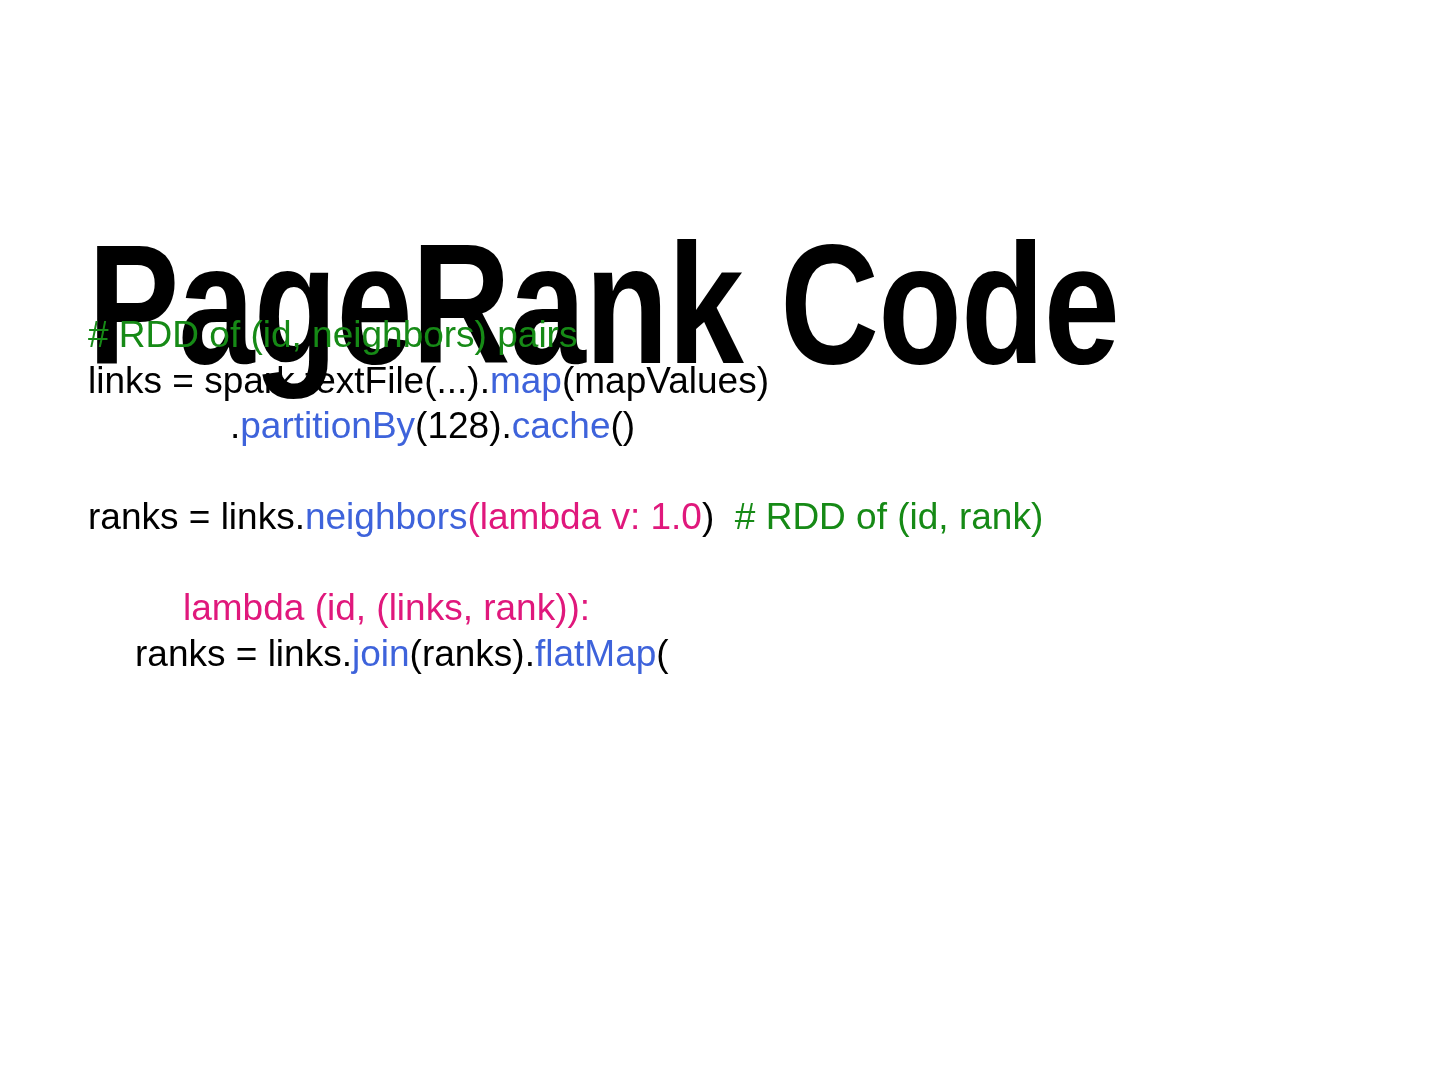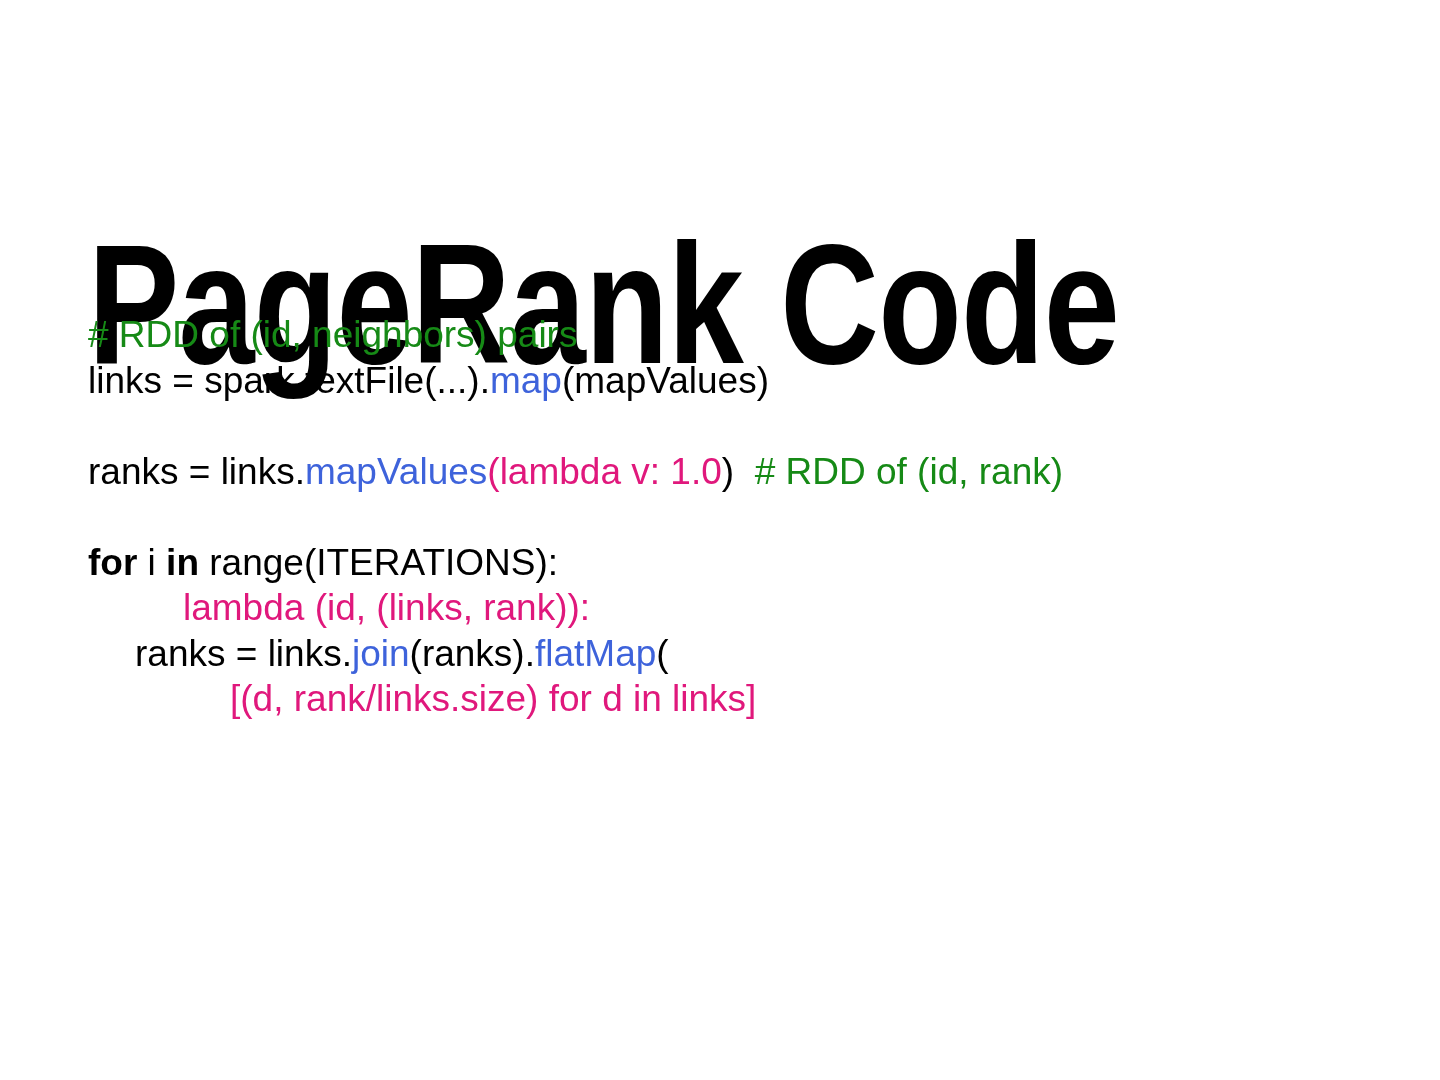--- a/index.html
+++ b/index.html
@@ -52,21 +52,20 @@
 </style>
 </head>
 <body>
 
 <div class="slide">
   <h1 class="slide-title">PageRank Code</h1>
 
   <div class="code-block">
       <div class="code-line"><span class="c-green"># RDD of (id, neighbors) pairs</span></div>
       <div class="code-line"><span class="c-black">links = spark.textFile(...).</span><span class="c-blue">map</span><span class="c-black">(mapValues)</span></div>
+      <div class="code-line" style="padding-left: 142px;"><span class="c-black">.</span><span class="c-blue">partitionBy</span><span class="c-black">(128).</span><span class="c-blue">cache</span><span class="c-black">()</span></div>
       <div class="code-line">&nbsp;</div>
-      <div class="code-line"><span class="c-black">ranks = links.</span><span class="c-blue">mapValues</span><span class="c-pink">(lambda v: 1.0</span><span class="c-black">)  </span><span class="c-green"># RDD of (id, rank)</span></div>
+      <div class="code-line"><span class="c-black">ranks = links.</span><span class="c-blue">neighbors</span><span class="c-pink">(lambda v: 1.0</span><span class="c-black">)  </span><span class="c-green"># RDD of (id, rank)</span></div>
       <div class="code-line">&nbsp;</div>
-      <div class="code-line"><span class="c-black bold">for</span><span class="c-black"> i </span><span class="c-black bold">in</span><span class="c-black"> range(ITERATIONS):</span></div>
       <div class="code-line" style="padding-left: 95px;"><span class="c-pink">lambda (id, (links, rank)):</span></div>
       <div class="code-line" style="padding-left: 47px;"><span class="c-black">ranks = links.</span><span class="c-blue">join</span><span class="c-black">(ranks).</span><span class="c-blue">flatMap</span><span class="c-black">(</span></div>
-      <div class="code-line" style="padding-left: 142px;"><span class="c-pink">[(d, rank/links.size) for d in links]</span></div>
     </div>
 </div>
 
 </body></html>

